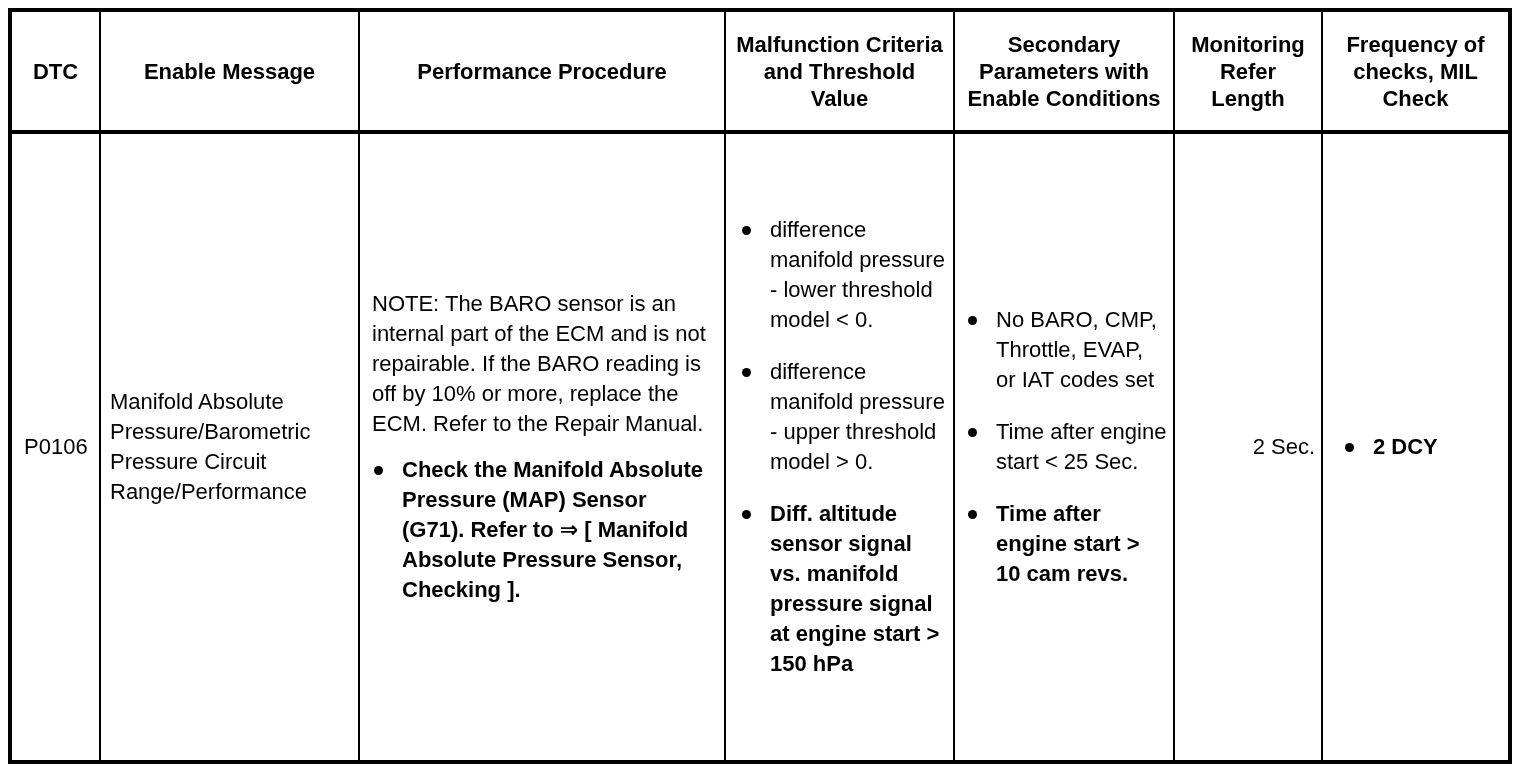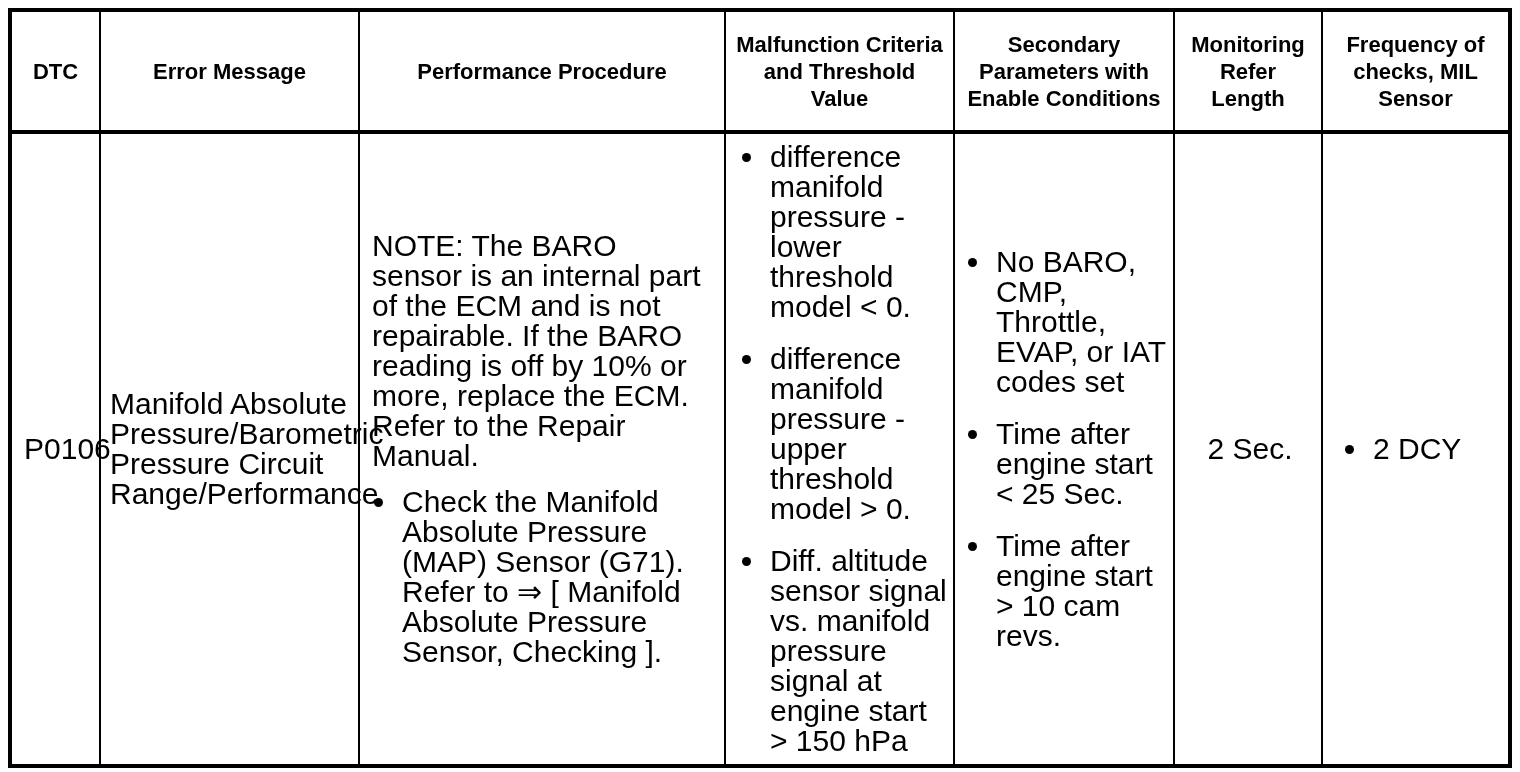--- a/index.html
+++ b/index.html
@@ -54,56 +54,56 @@
     vertical-align: middle;
     padding: 6px 6px;
     height: 122px;
     box-sizing: border-box;
   }
   .dtc-table thead th:last-child { border-right: none; }
 
   
   .dtc-table tbody td {
     border-right: 2px solid #000000;
-    font-size: 30px;
+    font-size: 22px;
     line-height: 30px;
     vertical-align: middle;
     padding: 0;
     box-sizing: border-box;
   }
   .dtc-table tbody td:last-child { border-right: none; }
 
   .cell-pad { padding: 8px 10px; }
 
   .td-dtc  .cell-pad { padding-left: 12px; text-align: left; }
   .td-err  .cell-pad { padding-left: 9px;  padding-right: 4px; text-align: left; }
   .td-diag .cell-pad { padding-left: 12px; padding-right: 10px; text-align: left; }
   .td-malf .cell-pad { padding-left: 14px; padding-right: 6px; text-align: left; }
   .td-sec  .cell-pad { padding-left: 11px; padding-right: 6px; text-align: left; }
-  .td-mon  .cell-pad { padding-left: 10px; padding-right: 6px; text-align: center; }
+  .td-mon  .cell-pad { padding-left: 10px; padding-right: 6px; text-align: right; }
   .td-freq .cell-pad { padding-left: 20px; padding-right: 6px; text-align: left; }
 
   .note-para {
     margin: 0 0 16px 0;
     line-height: 30px;
   }
 
   
   ul.bullets {
     list-style: none;
     margin: 0;
     padding: 0;
   }
   ul.bullets > li {
     position: relative;
     padding-left: 30px;
     margin: 0 0 22px 0;
     line-height: 30px;
   }
-  ul.bullets > li:last-child { margin-bottom: 0; }
+  ul.bullets > li:last-child { margin-bottom: 0; font-weight: bold; }
   ul.bullets > li > .bullet-dot {
     position: absolute;
     left: 2px;
     top: 11px;
     width: 9px;
     height: 9px;
     border-radius: 50%;
     background: #000000;
   }
 
@@ -131,26 +131,26 @@
       <col class="c-diag">
       <col class="c-malf">
       <col class="c-sec">
       <col class="c-mon">
       <col class="c-freq">
     </colgroup>
 
     <thead>
       <tr>
         <th>DTC</th>
-        <th>Error Message</th>
+        <th>Enable Message</th>
         <th>Performance Procedure</th>
         <th>Malfunction Criteria and Threshold Value</th>
         <th>Secondary Parameters with Enable Conditions</th>
         <th>Monitoring Refer Length</th>
-        <th>Frequency of checks, MIL Sensor</th>
+        <th>Frequency of checks, MIL Check</th>
       </tr>
     </thead>
 
     <tbody>
       <tr>
 
         <td class="td-dtc">
           <div class="cell-pad plain-val">P0106</div>
         </td>
 

